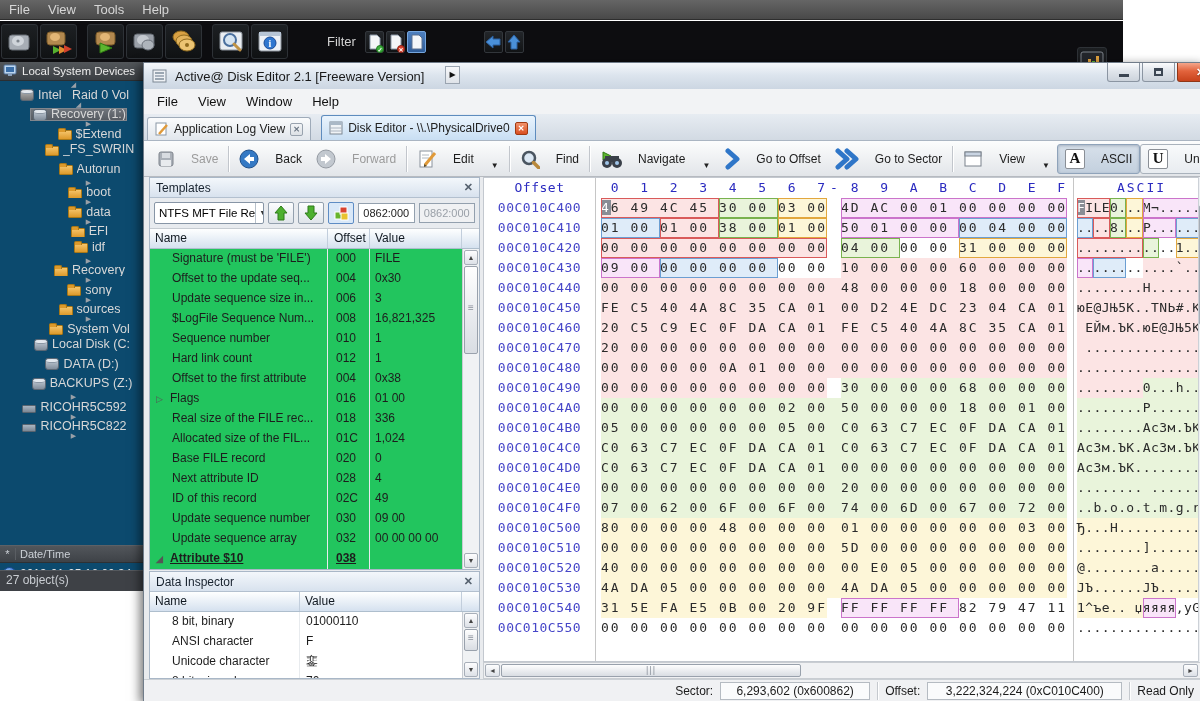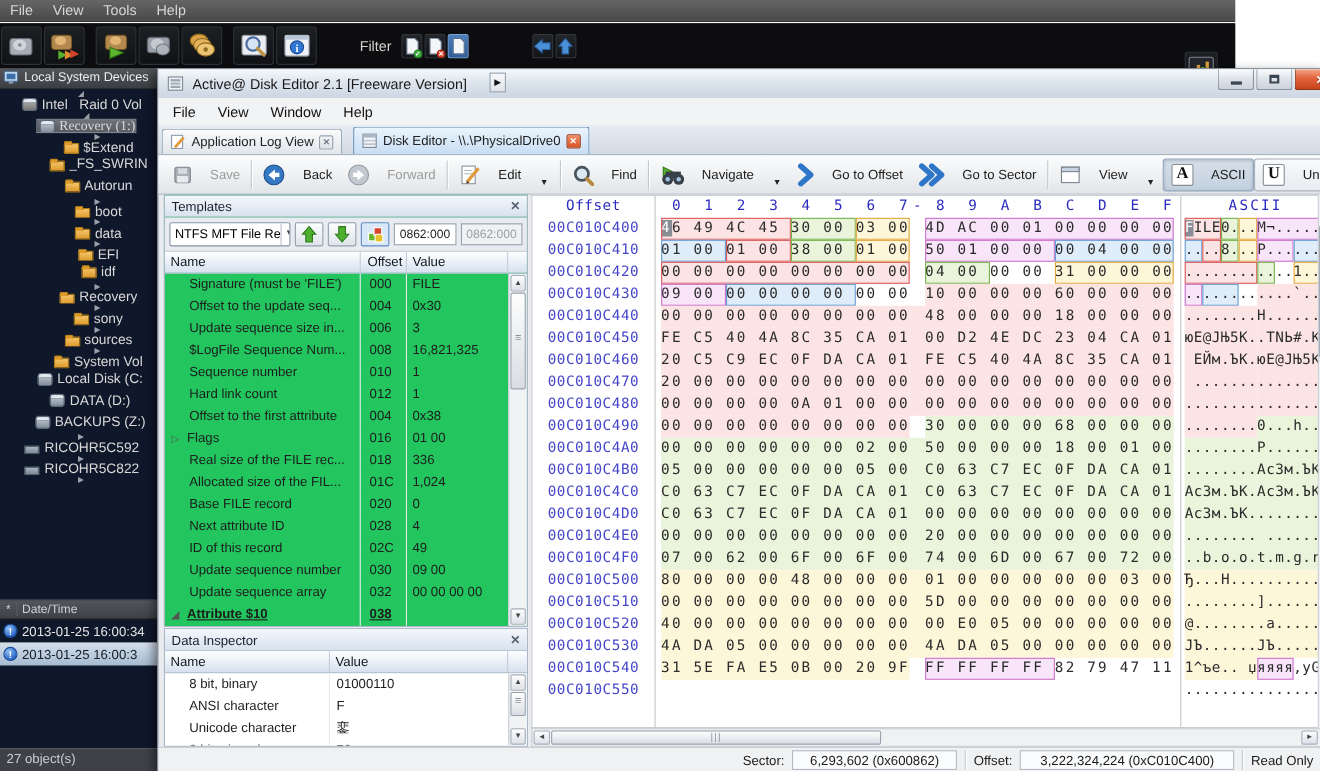--- a/index.html
+++ b/index.html
@@ -14,21 +14,21 @@
 .o-gap{width:8px;flex:none;}
 .o-label{color:#d2d2d2;font-size:13px;margin:0 8px 0 38px;}
 .o-sbtn{width:19px;height:22px;margin:0 1px;background:linear-gradient(#23262a,#121416);border:1px solid #33373c;border-radius:2px;display:flex;align-items:center;justify-content:center;flex:none;position:relative;}
 .o-sbtn.pressed{background:linear-gradient(#4d7fbe,#2f5d99);border-color:#76a6dd;}
 .badge{position:absolute;right:-1px;bottom:-1px;width:8px;height:8px;border-radius:50%;font-size:6px;line-height:8px;text-align:center;color:#fff;font-weight:bold;}
 .badge.ok{background:#3fae3f;border:1px solid #1e7a1e;}
 .badge.no{background:#d8432f;border:1px solid #8f1f12;}
 .o-chart{position:absolute;left:1076px;top:26px;width:30px;height:30px;}
 
 
-.sidebar{position:absolute;left:0;top:62px;width:145px;height:639px;background:#0f172a;color:#d8d8d8;overflow:hidden;}
+.sidebar{position:absolute;left:0;top:62px;width:145px;height:529px;background:#0c4a6e;color:#d8d8d8;overflow:hidden;}
 .sb-header{height:19px;background:linear-gradient(#52565a,#3b3f43);border-bottom:1px solid #2b2e31;display:flex;align-items:center;gap:4px;padding-left:3px;font-size:11.5px;color:#ececec;white-space:nowrap;}
 .tree-row{display:flex;align-items:center;height:19.5px;white-space:pre;font-size:12.5px;cursor:default;flex-direction:column;}
 .ex{width:11px;flex:none;font-size:7px;color:#9aa0a7;text-align:center;}
 .trc{display:flex;align-items:center;flex:1;height:19.5px;overflow:hidden;}
 .trc.sel{background:linear-gradient(#6f747b,#565b62);outline:1px solid #81868d;}
 .tlab{overflow:hidden;white-space:pre;}
 .ti{width:14px;height:13px;margin:0 4px 0 2px;position:relative;flex:none;}
 .ti-folder{height:10px;margin-top:3px;background:linear-gradient(#f5c56c,#dd9a2b);border:1px solid #a87818;border-radius:1px;}
 .ti-folder::before{content:"";position:absolute;left:-1px;top:-3px;width:6px;height:3px;background:#dd9a2b;border:1px solid #a87818;border-bottom:none;border-radius:2px 2px 0 0;}
 .ti-vol,.ti-raid{height:12px;margin-top:1px;background:linear-gradient(#c9d2dc,#828e9c);border:1px solid #5c6875;border-radius:3px/4px;}
@@ -278,21 +278,21 @@
         <svg width="15" height="14">
           <rect x="1" y="1" width="12" height="9" rx="1" fill="#bcd6f0" stroke="#54749c"></rect>
           <rect x="3" y="3" width="8" height="5" fill="#3a6ea8"></rect>
           <rect x="5" y="10" width="4" height="2" fill="#8aa0ba"></rect>
         </svg>
       </span>
     <span>Local System Devices</span>
   </div>
   <div id="tree">
       <div class="tree-row" style="padding-left: 2px;"><span class="ex">◢</span><span class="trc"><span class="ti ti-raid"></span><span class="tlab">Intel   Raid 0 Vol</span></span></div>
-      <div class="tree-row" style="padding-left: 12px; font-family: Liberation Serif, serif;"><span class="ex">◢</span><span class="trc sel"><span class="ti ti-vol"></span><span class="tlab">Recovery (1:)</span></span></div>
+      <div class="tree-row" style="padding-left: 12px;"><span class="ex">◢</span><span class="trc sel"><span class="ti ti-vol"></span><span class="tlab">Recovery (1:)</span></span></div>
       <div class="tree-row" style="padding-left: 32px;"><span class="ex">▶</span><span class="trc"><span class="ti ti-folder"></span><span class="tlab">$Extend</span></span></div>
       <div class="tree-row" style="padding-left: 32px;"><span class="ex"></span><span class="trc"><span class="ti ti-folder"></span><span class="tlab">_FS_SWRIN</span></span></div>
       <div class="tree-row" style="padding-left: 32px;"><span class="ex"></span><span class="trc"><span class="ti ti-folder"></span><span class="tlab">Autorun</span></span></div>
       <div class="tree-row" style="padding-left: 32px;"><span class="ex">▶</span><span class="trc"><span class="ti ti-folder"></span><span class="tlab">boot</span></span></div>
       <div class="tree-row" style="padding-left: 32px;"><span class="ex">▶</span><span class="trc"><span class="ti ti-folder"></span><span class="tlab">data</span></span></div>
       <div class="tree-row" style="padding-left: 32px;"><span class="ex">▶</span><span class="trc"><span class="ti ti-folder"></span><span class="tlab">EFI</span></span></div>
       <div class="tree-row" style="padding-left: 32px;"><span class="ex"></span><span class="trc"><span class="ti ti-folder"></span><span class="tlab">idf</span></span></div>
       <div class="tree-row" style="padding-left: 32px;"><span class="ex">▶</span><span class="trc"><span class="ti ti-folder"></span><span class="tlab">Recovery</span></span></div>
       <div class="tree-row" style="padding-left: 32px;"><span class="ex">▶</span><span class="trc"><span class="ti ti-folder"></span><span class="tlab">sony</span></span></div>
       <div class="tree-row" style="padding-left: 32px;"><span class="ex">▶</span><span class="trc"><span class="ti ti-folder"></span><span class="tlab">sources</span></span></div>
@@ -705,20 +705,21 @@
         <div class="hrow"><span class="sg sg-G">05 00 00 00 00 00 05 00</span><span class="gap gap-G"> </span><span class="sg sg-G">C0 63 C7 EC 0F DA CA 01</span></div>
         <div class="hrow"><span class="sg sg-G">C0 63 C7 EC 0F DA CA 01</span><span class="gap gap-G"> </span><span class="sg sg-G">C0 63 C7 EC 0F DA CA 01</span></div>
         <div class="hrow"><span class="sg sg-G">C0 63 C7 EC 0F DA CA 01</span><span class="gap gap-G"> </span><span class="sg sg-G">00 00 00 00 00 00 00 00</span></div>
         <div class="hrow"><span class="sg sg-G">00 00 00 00 00 00 00 00</span><span class="gap gap-G"> </span><span class="sg sg-G">20 00 00 00 00 00 00 00</span></div>
         <div class="hrow"><span class="sg sg-G">07 00 62 00 6F 00 6F 00</span><span class="gap gap-G"> </span><span class="sg sg-G">74 00 6D 00 67 00 72 00</span></div>
         <div class="hrow"><span class="sg sg-Y">80 00 00 00 48 00 00 00</span><span class="gap gap-Y"> </span><span class="sg sg-Y">01 00 00 00 00 00 03 00</span></div>
         <div class="hrow"><span class="sg sg-Y">00 00 00 00 00 00 00 00</span><span class="gap gap-Y"> </span><span class="sg sg-Y">5D 00 00 00 00 00 00 00</span></div>
         <div class="hrow"><span class="sg sg-Y">40 00 00 00 00 00 00 00</span><span class="gap gap-Y"> </span><span class="sg sg-Y">00 E0 05 00 00 00 00 00</span></div>
         <div class="hrow"><span class="sg sg-Y">4A DA 05 00 00 00 00 00</span><span class="gap gap-Y"> </span><span class="sg sg-Y">4A DA 05 00 00 00 00 00</span></div>
         <div class="hrow"><span class="sg sg-Y">31 5E FA E5 0B 00 20 9F</span><span class="gap"> </span><span class="sg sg-m">FF FF FF FF </span><span class="sg sg-n">82 79 47 11</span></div>
+        <div class="hrow"><span class="sg sg-n">00 00 00 00 00 00 00 00</span><span class="gap"> </span><span class="sg sg-n">00 00 00 00 00 00 00 00</span></div>
       </div>
     <div class="col-asc" id="hx-asc">
       <div class="aschead">ASCII</div>
     <div class="hrow"><span class="asg asg-r"><span class="cur">F</span>ILE</span><span class="asg asg-g">0.</span><span class="asg asg-y">..</span><span class="asg asg-m">M¬......</span></div>
         <div class="hrow"><span class="asg asg-b">..</span><span class="asg asg-r">..</span><span class="asg asg-g">8.</span><span class="asg asg-y">..</span><span class="asg asg-m">P...</span><span class="asg asg-b">....</span></div>
         <div class="hrow"><span class="asg asg-r">........</span><span class="asg asg-g">..</span><span class="asg asg-n">..</span><span class="asg asg-y">1...</span></div>
         <div class="hrow"><span class="asg asg-m">..</span><span class="asg asg-b">....</span><span class="asg asg-n">..</span><span class="asg asg-R">....`...</span></div>
         <div class="hrow"><span class="asg asg-R">........</span><span class="asg asg-R">H.......</span></div>
         <div class="hrow"><span class="asg asg-R">юЕ@JЊ5К.</span><span class="asg asg-R">.ТNЬ#.К.</span></div>
         <div class="hrow"><span class="asg asg-R"> ЕЙм.ЪК.</span><span class="asg asg-R">юЕ@JЊ5К.</span></div>

